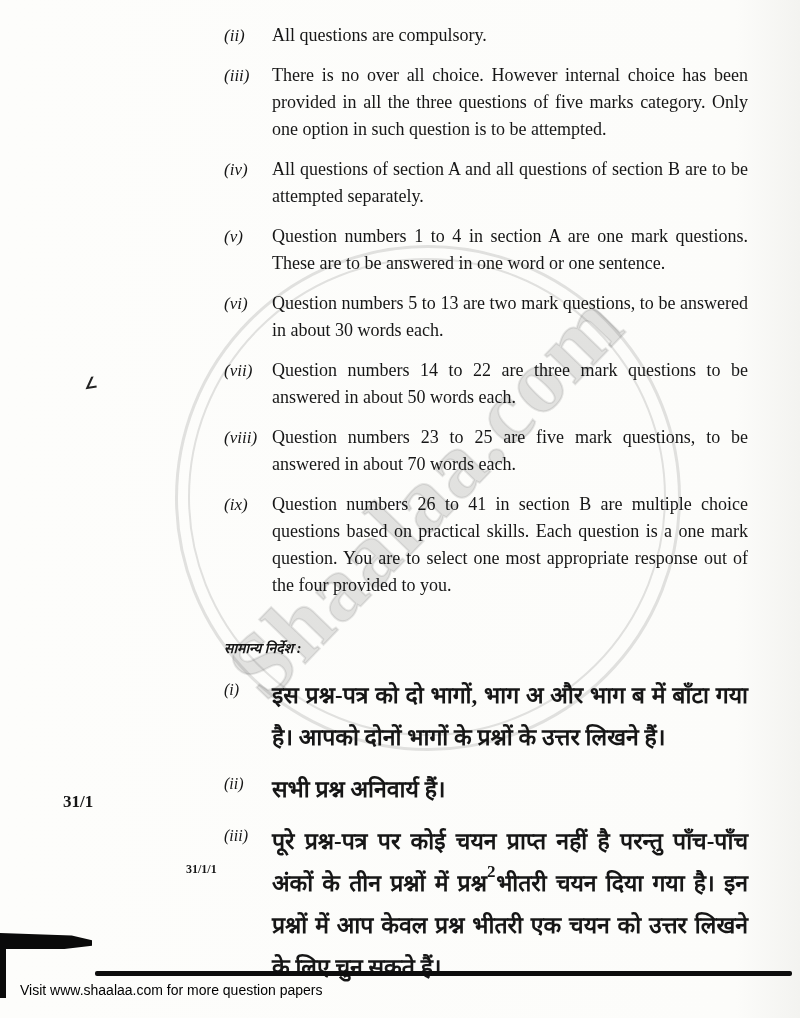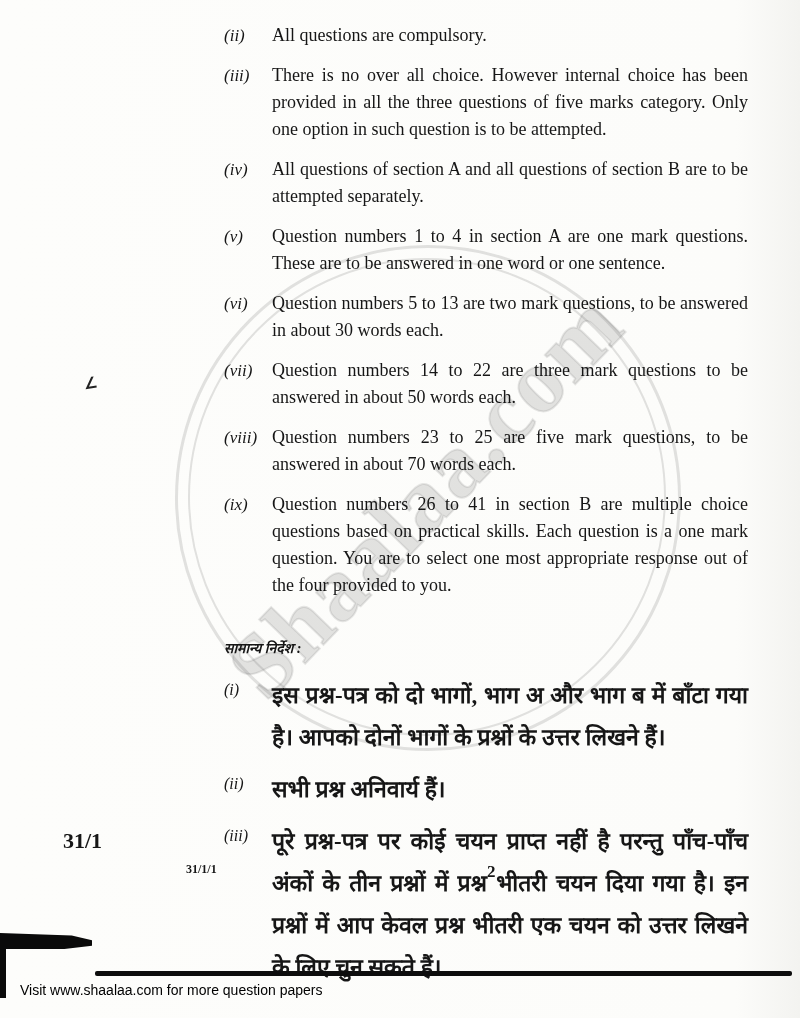--- a/index.html
+++ b/index.html
@@ -56,22 +56,22 @@
     text-align:justify;
   }
   
   .stray{
     position:absolute;left:84px;top:374px;
     font-size:15px;font-weight:700;color:#222;
     transform:rotate(-8deg);
   }
   
   .margin-code{
-    position:absolute;left:63px;top:828px;
-    font-size:22px;font-weight:700;
+    position:absolute;left:63px;top:792px;
+    font-size:17px;font-weight:700;
   }
   .paper-code{
     position:absolute;left:186px;top:862px;
     font-size:12px;font-weight:700;
   }
   .page-number{
     position:absolute;left:487px;top:862px;
     font-size:17px;font-weight:700;
   }
   

